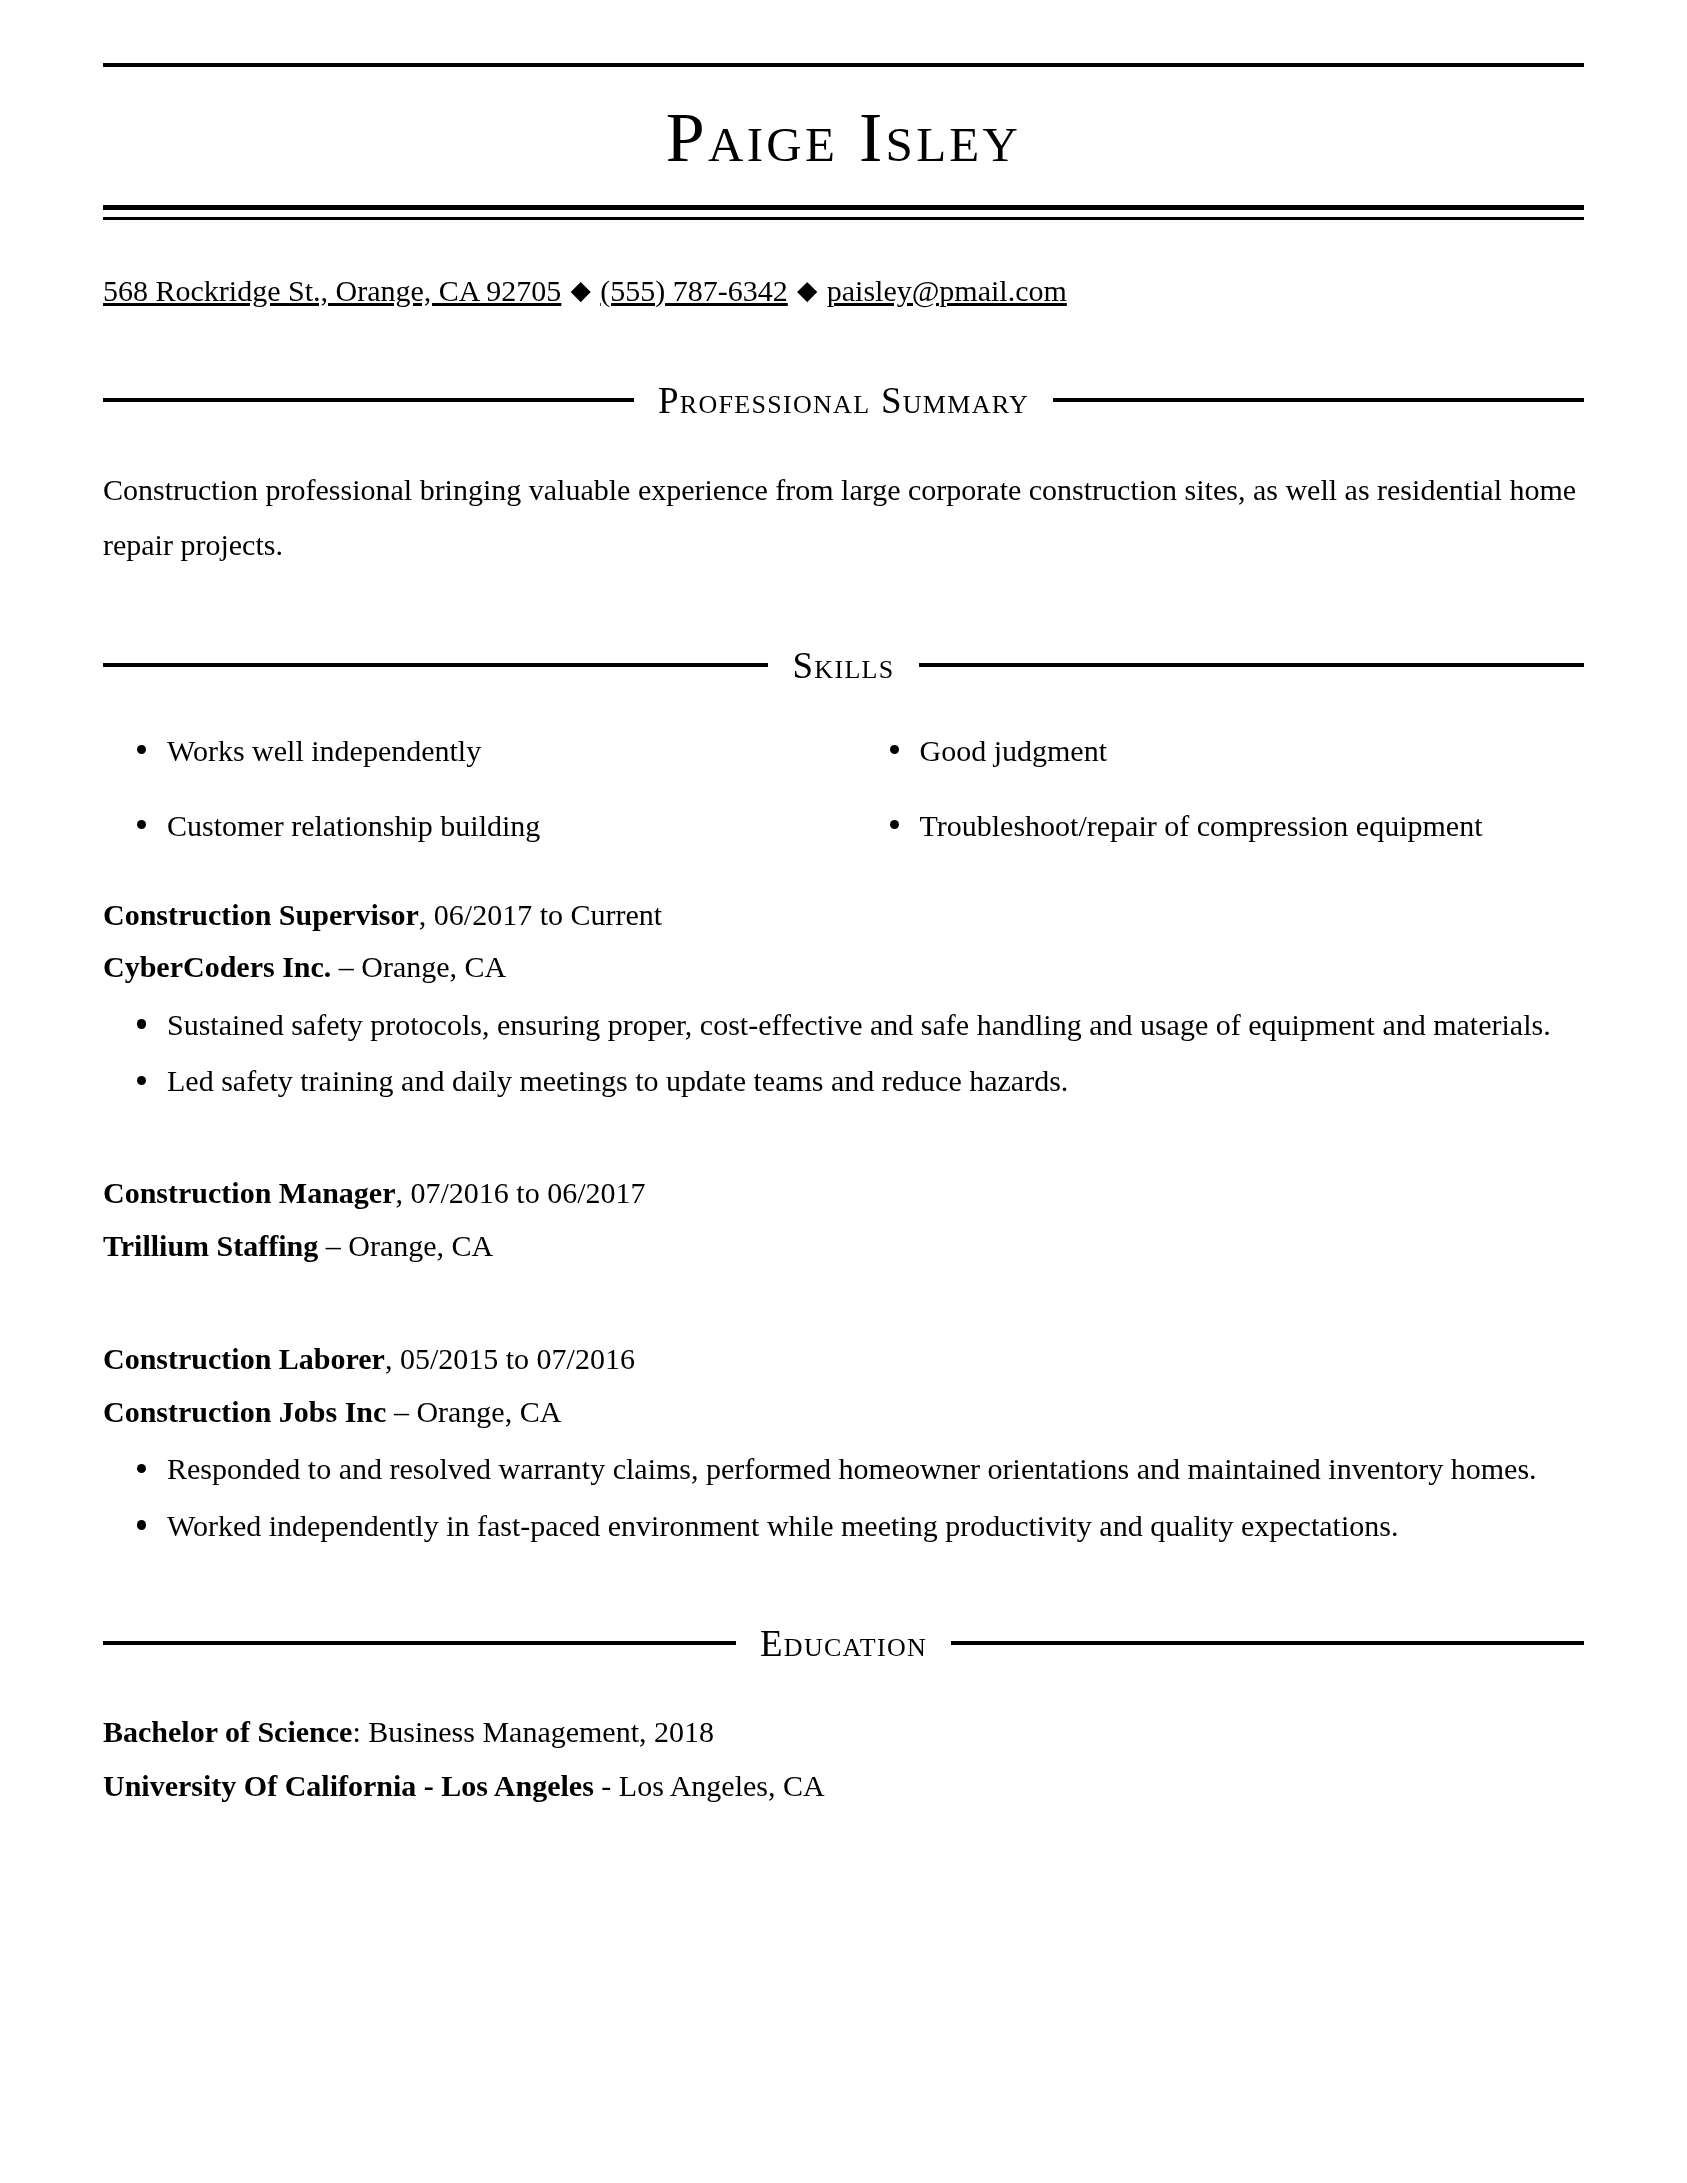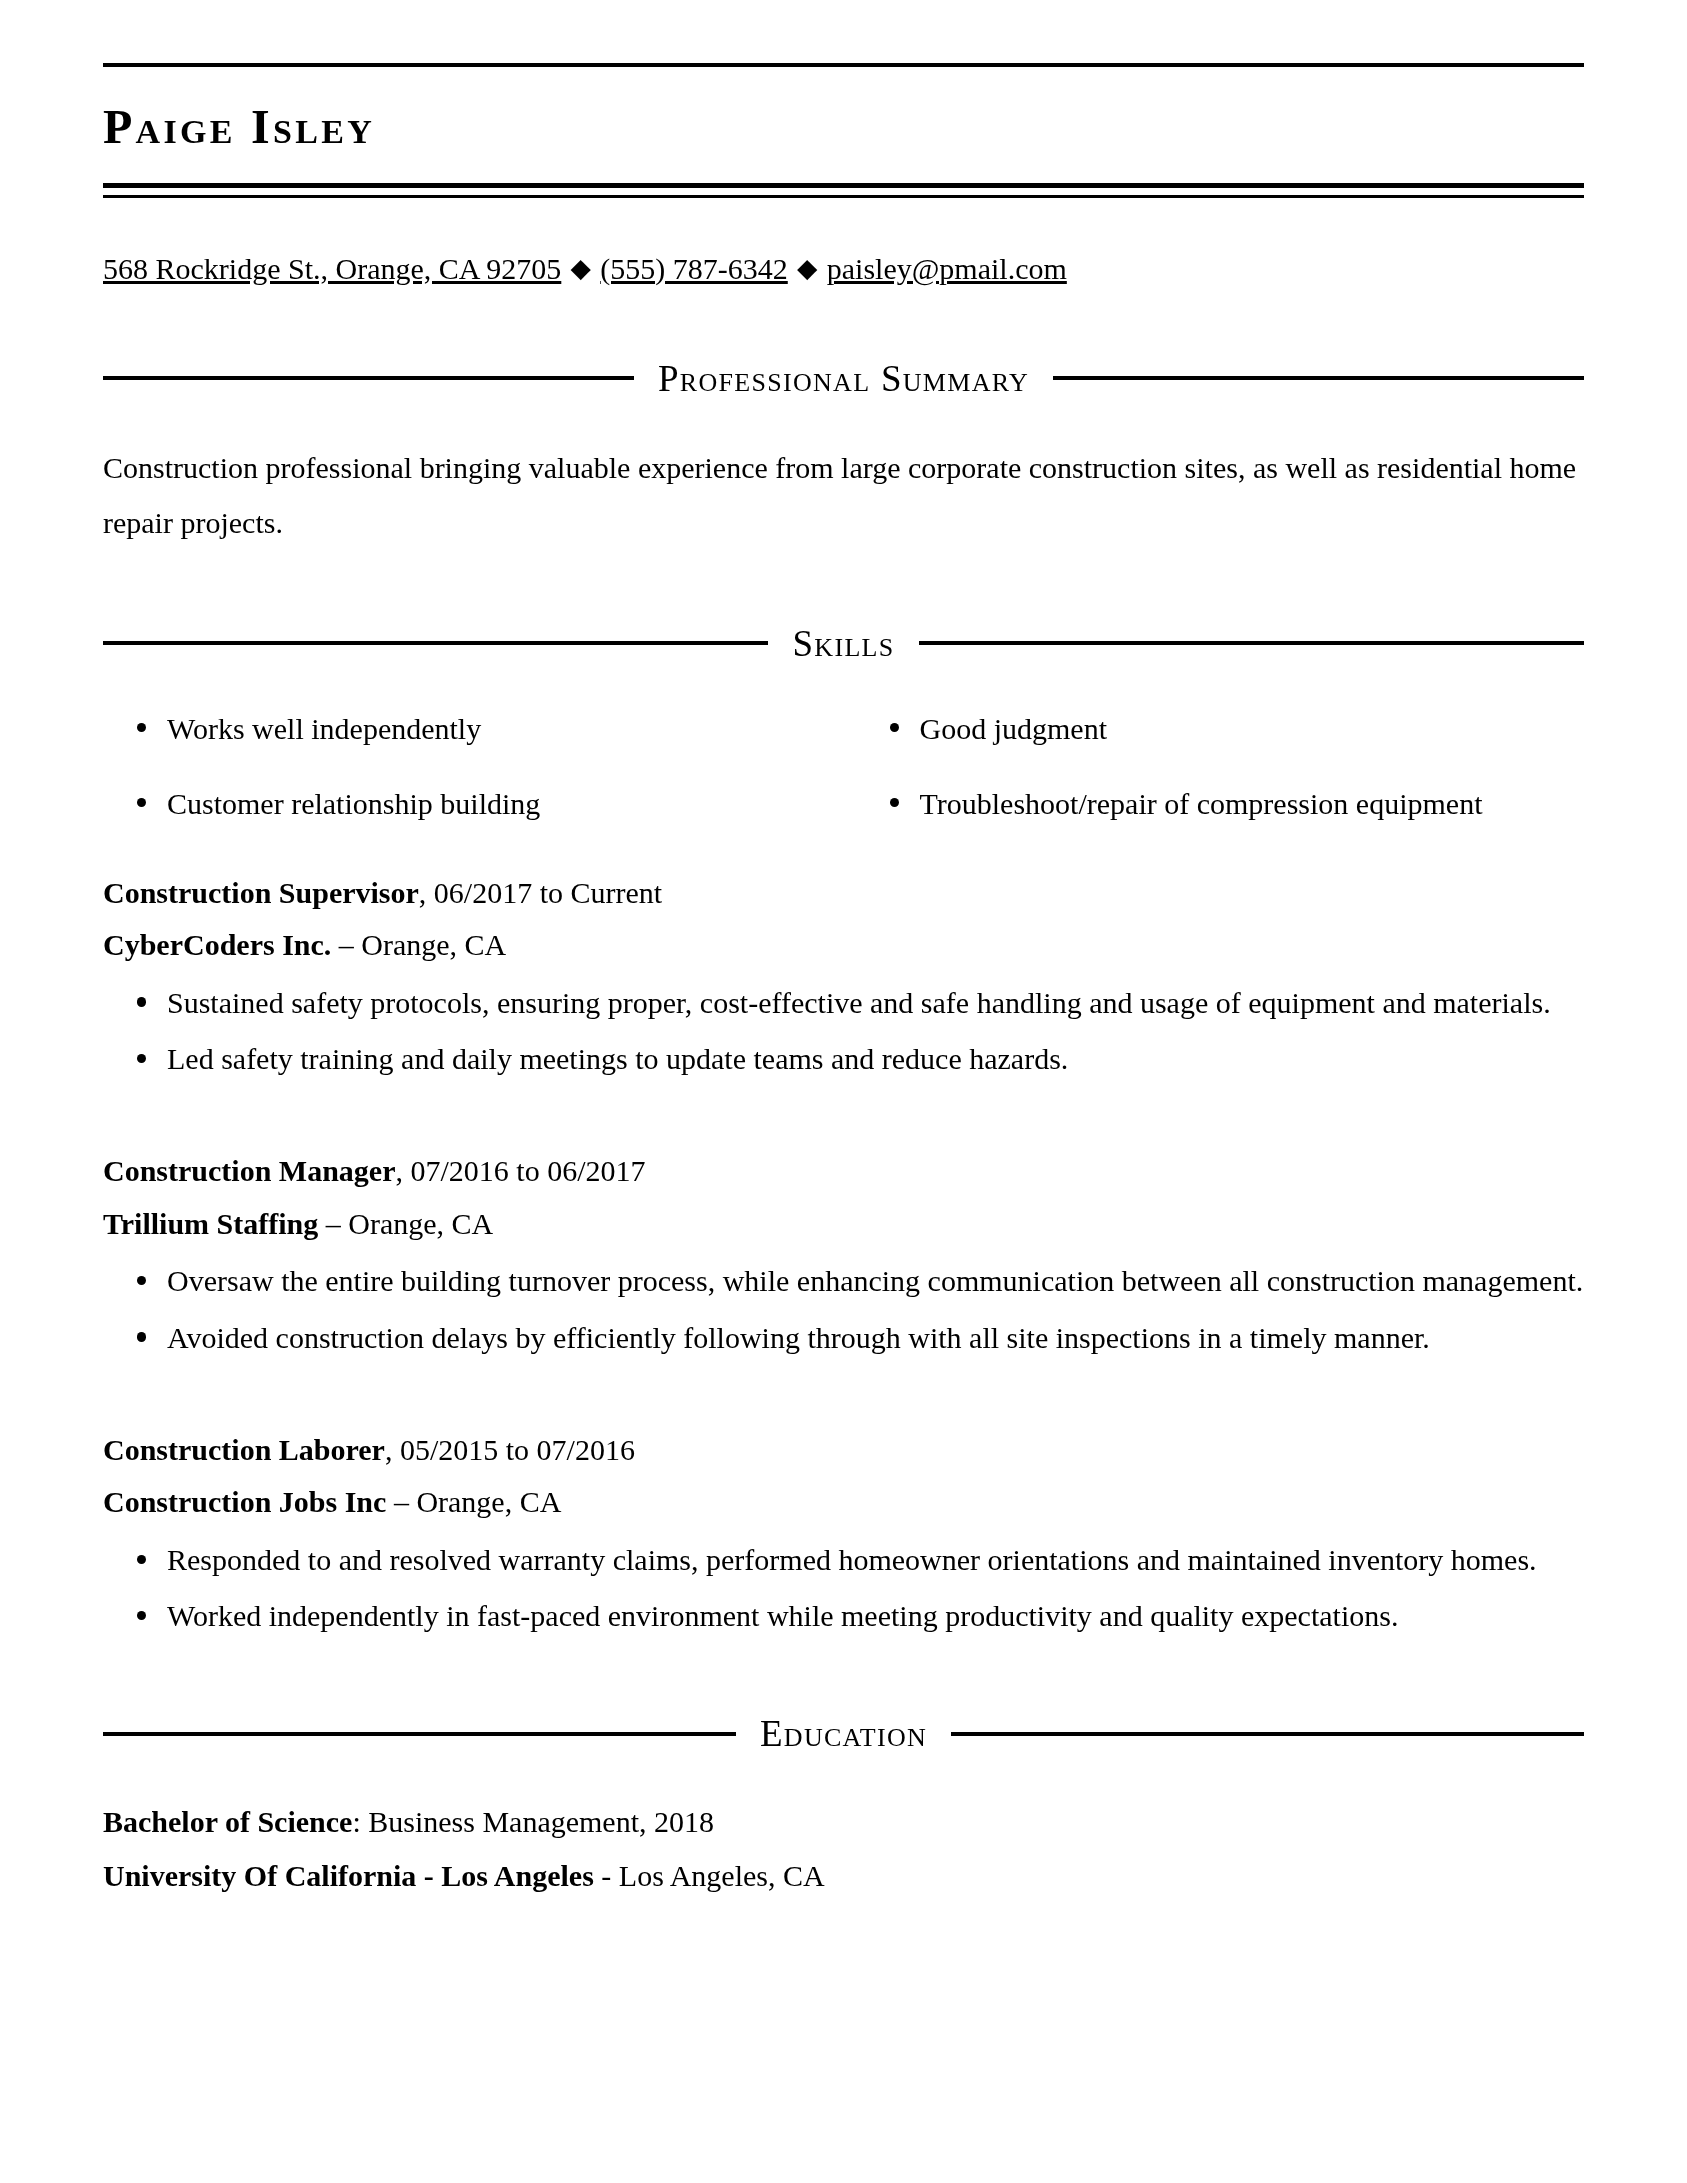--- a/index.html
+++ b/index.html
@@ -16,22 +16,23 @@
     min-height: 2183px;
     padding: 63px 103px 40px 103px;
   }
   .top-rule {
     border: 0;
     height: 4px;
     background: #000;
     margin: 0;
   }
   .name {
-    font-size: 48px;
-    font-weight: 700;
+    text-align: center;
+    font-size: 70px;
+    font-weight: 400;
     font-variant: small-caps;
     letter-spacing: 3.3px;
     margin: 36px 0 32px 0;
     line-height: 1;
   }
   .double-rule {
     height: 14.6px;
     border-top: 5.3px solid #000;
     border-bottom: 3.3px solid #000;
   }
@@ -143,24 +144,20 @@
       <p class="job-line"><span class="b">CyberCoders Inc.</span><span> – Orange, CA</span></p>
       <div class="job-bullets">
         <div class="bullet-item">Sustained safety protocols, ensuring proper, cost-effective and safe handling and usage of equipment and materials.</div>
         <div class="bullet-item">Led safety training and daily meetings to update teams and reduce hazards.</div>
       </div>
     </div>
 
     <div class="job">
       <p class="job-line"><span class="b">Construction Manager</span><span>, 07/2016 to 06/2017</span></p>
       <p class="job-line"><span class="b">Trillium Staffing</span><span> – Orange, CA</span></p>
-      <div class="job-bullets">
-        <div class="bullet-item">Oversaw the entire building turnover process, while enhancing communication between all construction management.</div>
-        <div class="bullet-item">Avoided construction delays by efficiently following through with all site inspections in a timely manner.</div>
-      </div>
     </div>
 
     <div class="job">
       <p class="job-line"><span class="b">Construction Laborer</span><span>, 05/2015 to 07/2016</span></p>
       <p class="job-line"><span class="b">Construction Jobs Inc</span><span> – Orange, CA</span></p>
       <div class="job-bullets">
         <div class="bullet-item">Responded to and resolved warranty claims, performed homeowner orientations and maintained inventory homes.</div>
         <div class="bullet-item">Worked independently in fast-paced environment while meeting productivity and quality expectations.</div>
       </div>
     </div>

